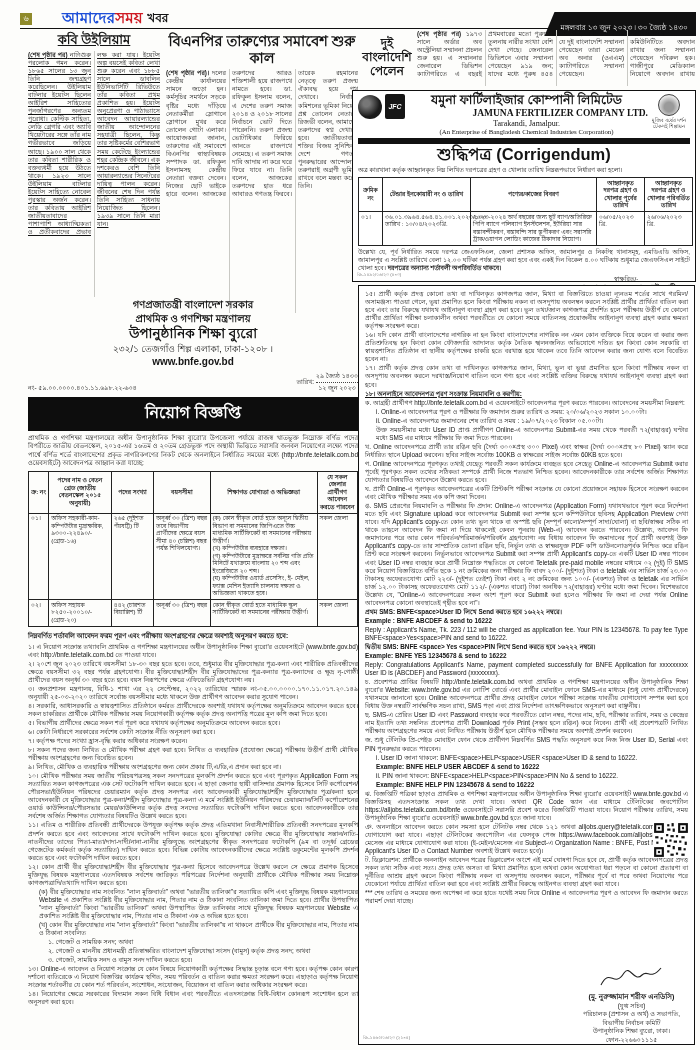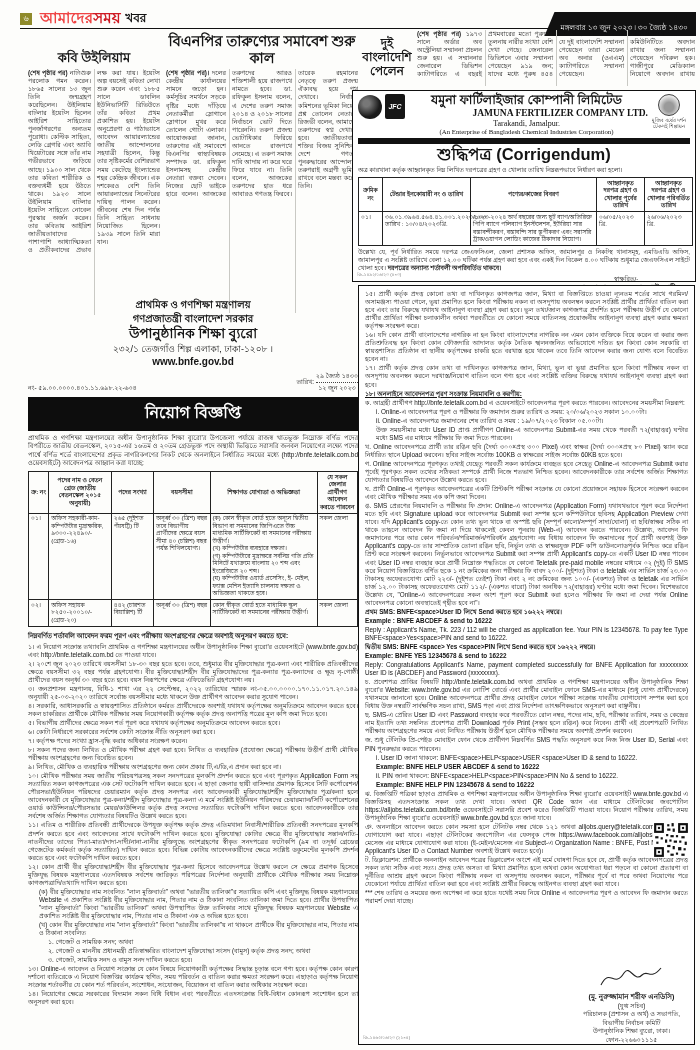--- a/index.html
+++ b/index.html
@@ -4,21 +4,21 @@
 <style>
   html,body{margin:0;padding:0;background:#e8e8e4;}
   #page{position:relative;width:700px;height:1050px;background:#fdfdfb;margin:0 auto;
         font-family:"Liberation Sans","DejaVu Sans",sans-serif;color:#141414;overflow:hidden;
         box-shadow:2px 2px 4px rgba(0,0,0,.3);}
   
   .masthead{position:absolute;left:20px;top:6px;width:676px;height:22px;border-bottom:1.6px solid #111;}
   .page-badge{display:inline-block;width:12px;height:12px;background:#8f8a2b;color:#fff;font-size:8px;
               text-align:center;line-height:12px;vertical-align:middle;margin-right:8px;}
   .logo{display:inline-block;font-weight:bold;font-size:15px;letter-spacing:.2px;vertical-align:middle;}
-  .logo .g{color:#ef4444;} .logo .r{color:#cf1b24;}
+  .logo .g{color:#1d4ed8;margin-left:22px;} .logo .r{color:#cf1b24;}
   .section-label{display:inline-block;font-weight:bold;font-size:12px;vertical-align:middle;}
   .date-banner{position:absolute;right:0;top:6px;background:#111;color:#fff;font-size:7.5px;
                padding:10px 8px 2px 16px;clip-path:polygon(10px 0,100% 0,100% 100%,0 100%);}
   
   .article{position:absolute;}
   .headline{font-weight:bold;text-align:center;line-height:1.15;}
   .body-txt{font-size:6.3px;line-height:1.28;text-align:justify;overflow:hidden;
             column-gap:6px;column-rule:.5px solid #c9c9c4;}
   .lead{font-weight:bold;}
   
@@ -80,21 +80,21 @@
 <body>
 
 <div id="page">
 
   <div class="masthead">
     <span class="page-badge">৬</span><span class="logo"><span class="g">আমাদের</span><span class="r">সময়</span></span>
     <span class="section-label">খবর</span>
     <span class="date-banner">মঙ্গলবার ১৩ জুন ২০২৩ ৷ ৩০ জ্যৈষ্ঠ ১৪৩০</span>
   </div>
 
-  <div class="article" style="left:28px;top:51px;width:132px;height:266px;">
+  <div class="article" style="left:28px;top:33px;width:132px;height:266px;text-decoration:underline;">
     <div class="headline" style="font-size:13px;margin-bottom:3px;">কবি উইলিয়াম</div>
     <div class="body-txt" style="column-count:2;height:246px;"><span class="lead">(শেষ পৃষ্ঠার পর)</span> <span>নাট্যগুরু পরলোক গমন করেন। ১৮৬৫ সালের ১৩ জুন তিনি জন্মগ্রহণ করেছিলেন। উইলিয়াম বাটলার ইয়েটস ছিলেন আইরিশ সাহিত্যের পুনর্জাগরণের অন্যতম পুরোধা। কেল্টিক সাহিত্য, লেডি গ্রেগরি এবং অ্যাবি থিয়েটারের সঙ্গে তাঁর নাম গভীরভাবে জড়িয়ে আছে। ১৯০০ সাল থেকে তার কবিতা শারীরিক ও বক্তব্যধর্মী হয়ে উঠতে থাকে। ১৯২৩ সালে উইলিয়াম বাটলার ইয়েটস সাহিত্যে নোবেল পুরস্কার অর্জন করেন। তার কবিতায় আইরিশ জাতীয়তাবাদের পাশাপাশি আধ্যাত্মিকতা ও প্রতীকবাদের প্রভাব লক্ষ করা যায়। ইয়েটস অল্প বয়সেই কবিতা লেখা শুরু করেন এবং ১৮৮৫ সালে ডাবলিন ইউনিভার্সিটি রিভিউতে তাঁর কবিতা প্রথম প্রকাশিত হয়। ইয়েটস অনুপ্রেরণা ও পাঠাভ্যাসে আবেদন আয়ারল্যান্ডের জাতীয় আন্দোলনের সহযাত্রী ছিলেন, কিন্তু তার সৃষ্টিকর্মের বেশিরভাগ সময় কেটেছে ইংল্যান্ডের শহর কেন্দ্রিক জীবনে। এক দশকেরও বেশি তিনি আয়ারল্যান্ডের সিনেটরের দায়িত্ব পালন করেন। জীবনের শেষ দিন পর্যন্ত তিনি সাহিত্য সাধনায় নিয়োজিত ছিলেন। ১৯৩৯ সালে তিনি মারা যান।</span></div>
   </div>
 
   <div class="article" style="left:166px;top:33px;width:192px;height:266px;">
     <div class="headline" style="font-size:14.5px;margin-bottom:3px;">বিএনপির তারুণ্যের সমাবেশ শুরু কাল</div>
     <div class="body-txt" style="column-count:3;height:244px;"><span class="lead">(শেষ পৃষ্ঠার পর)।</span> <span>দলের কেন্দ্রীয় কার্যালয়ের সামনে জড়ো হন। কর্মসূচির সমর্থনে সড়কে বৃষ্টির মধ্যে দাঁড়িয়ে নেতাকর্মীরা স্লোগানে স্লোগানে মুখর করে তোলেন গোটা এলাকা। আয়োজকরা জানান, তারুণ্যের এই সমাবেশে বিএনপির স্বাস্থ্যবিষয়ক সম্পাদক ডা. রফিকুল ইসলামসহ কেন্দ্রীয় নেতারা বক্তব্য দেবেন। নিজের ছোট ভাইকে হারে বলেন। আজকের তরুণদের আরও শক্তিশালী হয়ে রাজপথে নামতে হবে। ডা. রফিকুল ইসলাম বলেন, এ দেশের তরুণ সমাজ ২০১৪ ও ২০১৮ সালের নির্বাচনে ভোট দিতে পারেননি। তরুণ প্রজন্ম ভোটাধিকার ফিরিয়ে আনতে রাজপথে নেমেছে। এ তরুণ সমাজ দাবি আদায় না করে ঘরে ফিরে যাবে না। তিনি বলেন, আজকের তরুণদের হাত ধরে আবারও গণতন্ত্র ফিরবে। তারেক রহমানের নেতৃত্বে তরুণ প্রজন্ম ঐক্যবদ্ধ হয়ে পথ দেখাবে। নির্বাচন কমিশনের ভূমিকা নিয়েও প্রশ্ন তোলেন নেতারা। রিজভী বলেন, আমাদের তরুণদের স্বপ্ন দেখাতে হবে। জাতীয়তাবাদী শক্তির বিজয় সুনিশ্চিত। দেশে গণতন্ত্র পুনরুদ্ধারের আন্দোলনে তরুণরাই অগ্রণী ভূমিকা রাখবে বলে মন্তব্য করেন তিনি।</span></div>
   </div>
 
   <div class="article" style="left:362px;top:30px;width:333px;height:56px;display:flex;gap:5px;">
@@ -156,22 +156,22 @@
         <div>স্বাক্ষরিত/-</div>
         <div class="nm">মো. মোজাফ্ফরুল রহমান পাটওয়ারী</div>
         <div>মহাব্যবস্থাপক (অপারেশন)</div>
         <div>ব্যবস্থাপনা পরিচালকের পক্ষে।</div>
       </div>
     </div>
     <div class="press-mark">জি-১৪৯২/০৬/২৩ (৪×৩)</div>
   </div>
 
   <div class="bnfe-left">
+    <div class="gov-line c">গণপ্রজাতন্ত্রী বাংলাদেশ সরকার</div>
     <div class="gov-line c">প্রাথমিক ও গণশিক্ষা মন্ত্রণালয়</div>
-    <div class="gov-line c">গণপ্রজাতন্ত্রী বাংলাদেশ সরকার</div>
     <div class="bureau c">উপানুষ্ঠানিক শিক্ষা ব্যুরো</div>
     <div class="addr c">২৩২/১ তেজগাঁও শিল্প এলাকা, ঢাকা-১২০৮ ।</div>
     <div class="website c">www.bnfe.gov.bd</div>
     <div class="memo-row">
       <span>নং- ৫৯.০০.০০০০.৪০১.১১.৬৯৮.২২-৬০৪</span>
       <span class="date-block"><span>তারিখ:</span>
         <span style="display:inline-block;vertical-align:middle;text-align:center;">
           <span style="display:block;">২৯ জ্যৈষ্ঠ ১৪৩০</span>
           <span class="d2" style="display:block;">১২ জুন ২০২৩</span>
         </span>

